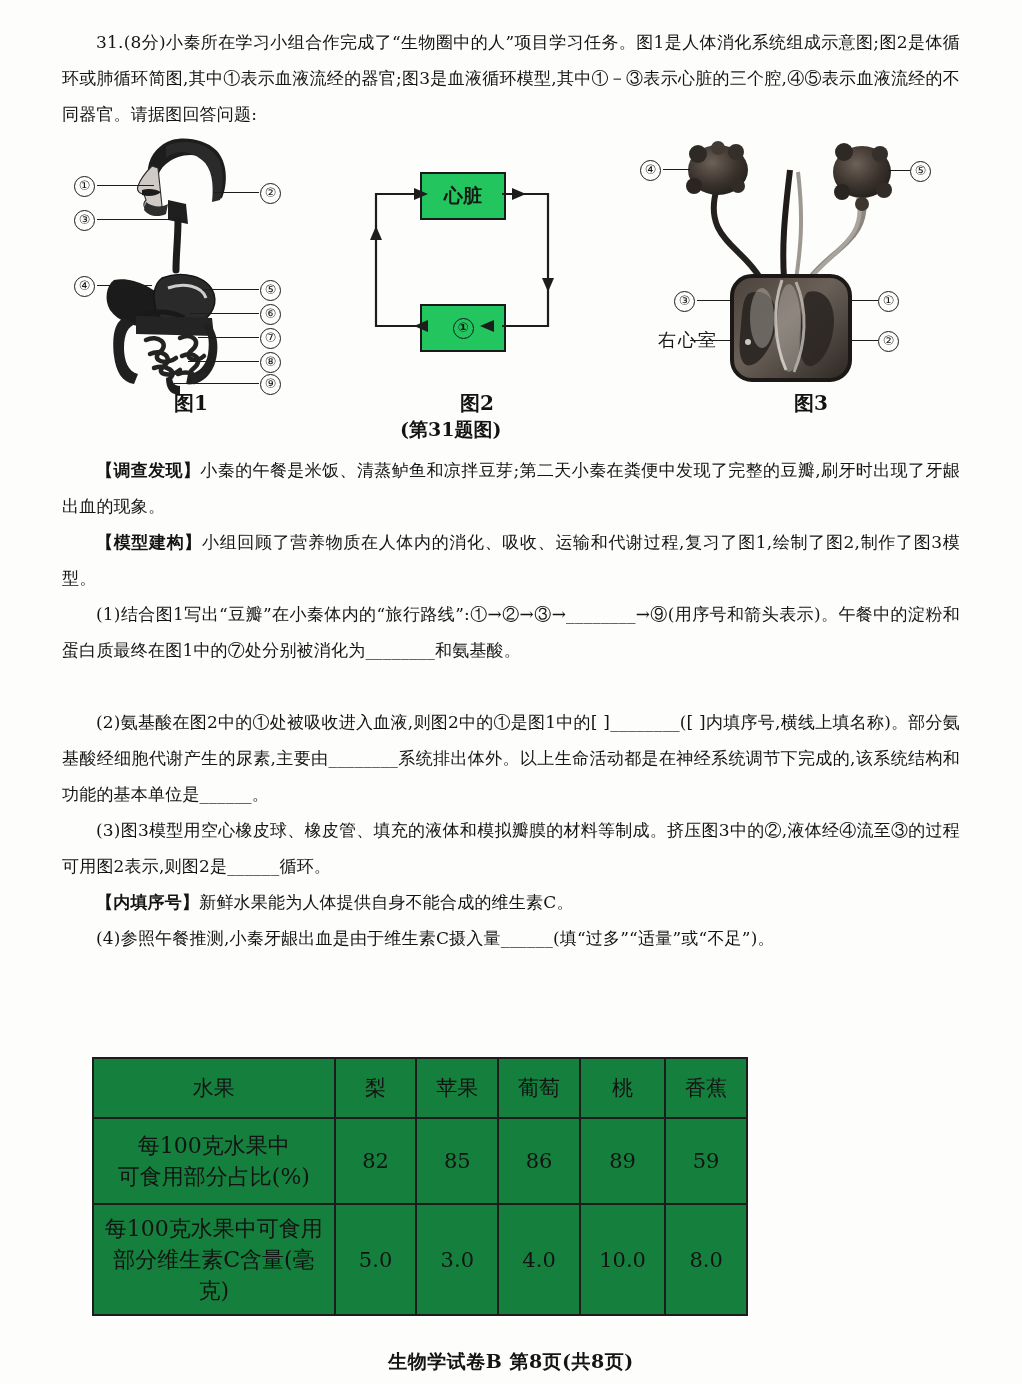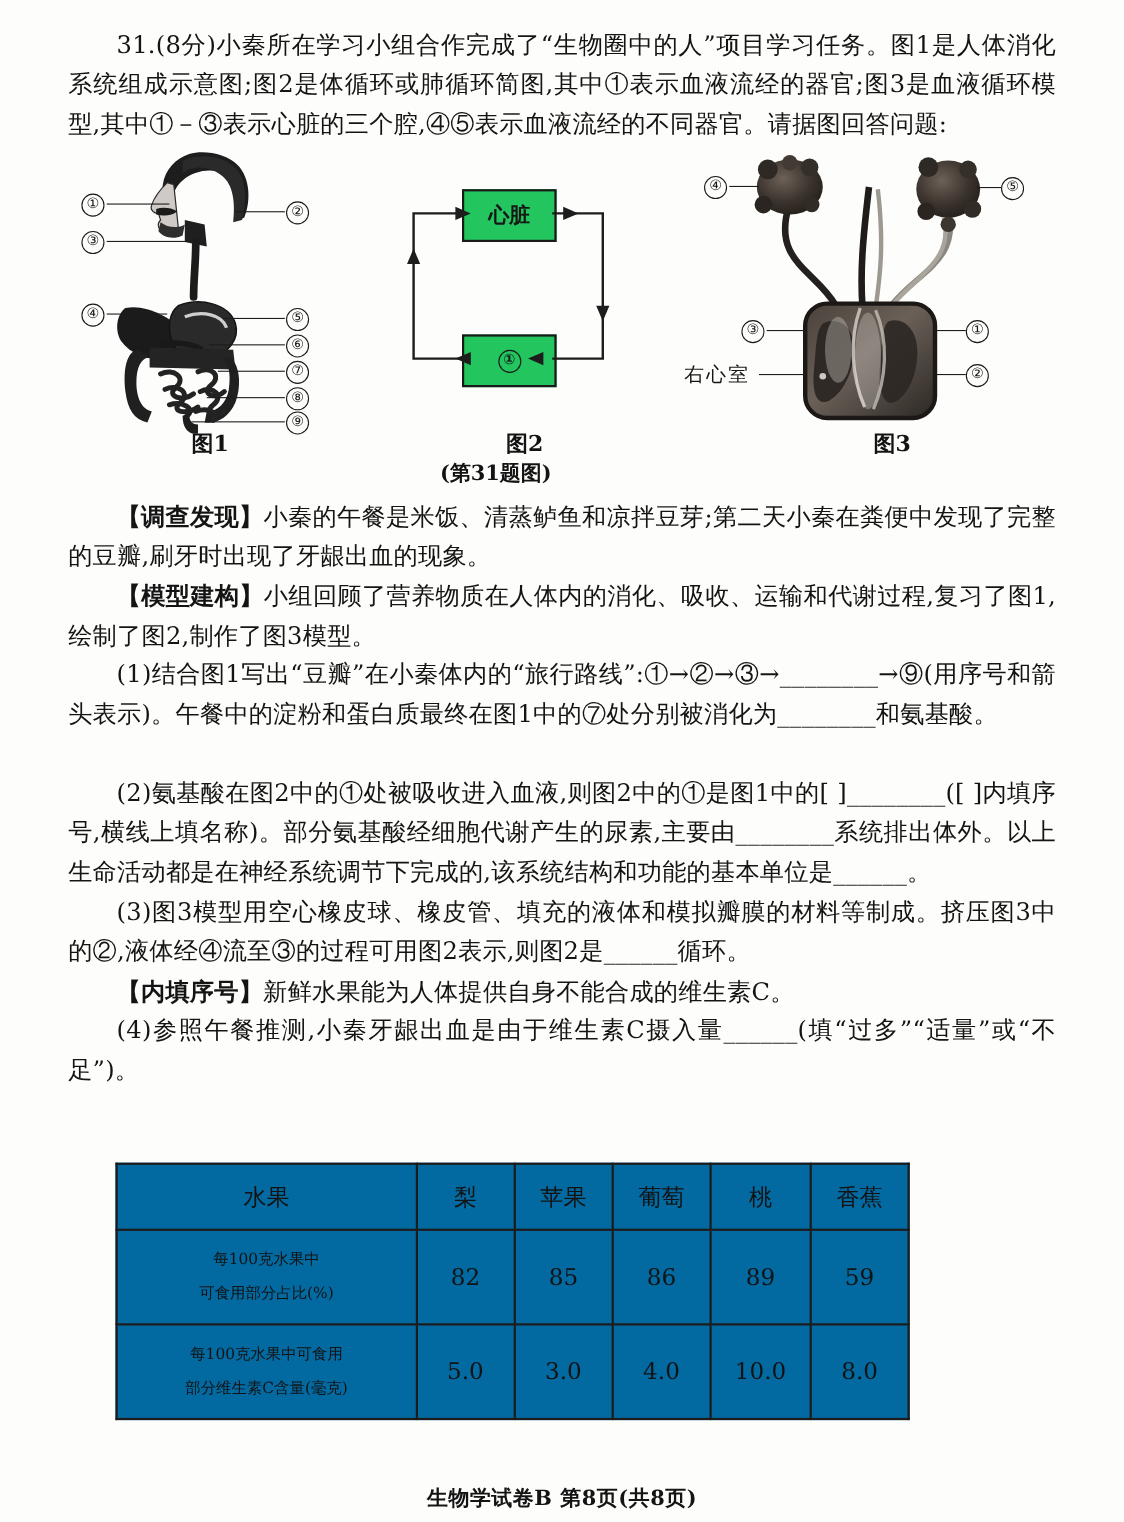--- a/index.html
+++ b/index.html
@@ -16,21 +16,21 @@
     overflow: hidden;
   }
   .page {
     position: absolute;
     inset: 0;
     background: #fdfdfb;
   }
   
   .txt {
     position: absolute;
-    font-size: 22px;
+    font-size: 17px;
     line-height: 36px;
     letter-spacing: 0.2px;
     color: #141414;
     text-align: justify;
     text-justify: inter-character;
     white-space: normal;
   }
   .indent { text-indent: 2em; }
   .bold { font-weight: 700; }
 
@@ -69,20 +69,21 @@
   }
   .lead {
     position: absolute;
     height: 0;
     border-top: 1.4px solid #1d1d1d;
   }
   .lbl {
     position: absolute;
     font-size: 17px;
     color: #151515;
+    margin-left: 36px;
   }
 
   
   #fig1 { left: 0; width: 290px; height: 300px; }
 
   
   #fig2 { left: 300px; width: 240px; height: 300px; }
   .f2box {
     position: absolute;
     border: 2.2px solid #1a1a1a;
@@ -94,40 +95,40 @@
     font-weight: 700;
     color: #161616;
   }
 
   
   #fig3 { left: 560px; width: 340px; height: 300px; }
 
   
   .vc-table {
     position: absolute;
-    left: 105px;
+    left: 92px;
     top: 1057px;
-    width: 722px;
+    width: 656px;
     border-collapse: collapse;
     font-size: 20px;
     color: #131313;
-    background: #0369a1;
+    background: #15803d;
   }
   .vc-table td, .vc-table th {
     border: 2px solid #1c1c1c;
     text-align: center;
     vertical-align: middle;
     font-weight: 400;
     padding: 4px 2px;
   }
   .vc-table .rowhead {
     width: 300px;
     line-height: 31px;
     padding: 8px 4px;
-    font-size: 14px;
+    font-size: 22px;
   }
   .vc-table .val { width: 91px; font-size: 21px; }
   .vc-table tr.hdr td { height: 42px; font-size: 21px; }
   .vc-table tr.body td { height: 68px; }
 
   
   .footer {
     position: absolute;
     left: 0;
     top: 1349px;

